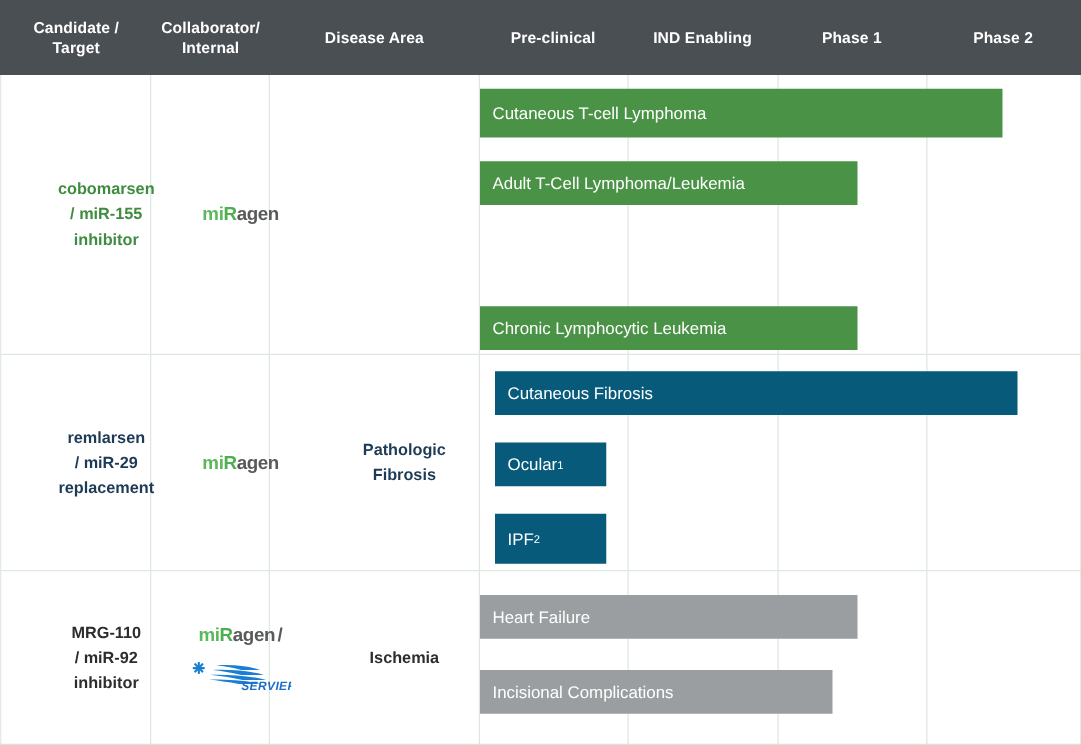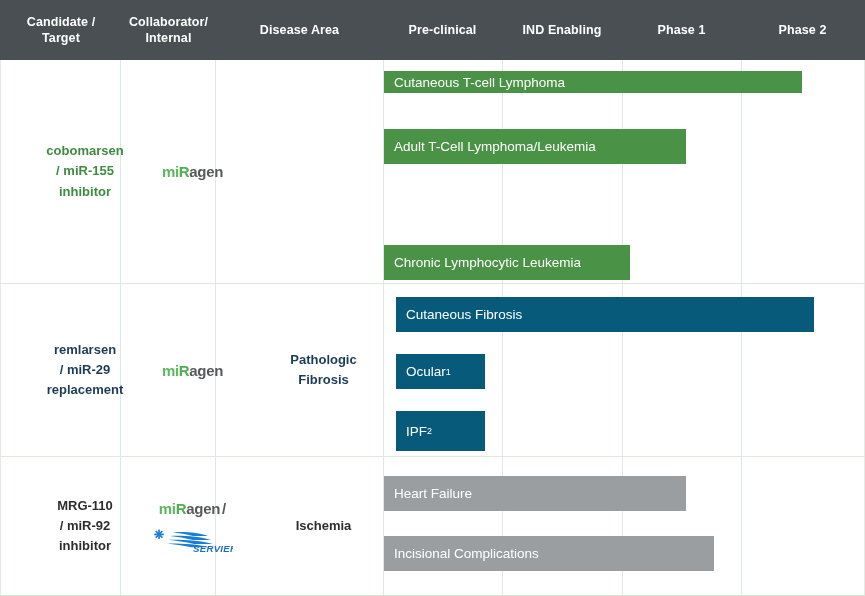--- a/index.html
+++ b/index.html
@@ -213,27 +213,27 @@
     </div>
   </div>
 
   <div class="cell collab-col" style="top:60px;height:223px;">
     <div class="miragen">
       <span class="mr-mi">mi</span><span class="mr-r">R</span><span class="mr-agen">agen</span>
     </div>
   </div>
 
 
-  <div class="bar bar-green" style="left:384px;top:71px;width:418px;height:22px;">
+  <div class="bar bar-green" style="left:384px;top:71px;width:418px;height:39px;">
     <span>Cutaneous T-cell Lymphoma</span>
   </div>
   <div class="bar bar-green" style="left:384px;top:129px;width:302px;height:35px;">
     <span>Adult T-Cell Lymphoma/Leukemia</span>
   </div>
-  <div class="bar bar-green" style="left:384px;top:245px;width:246px;height:35px;">
+  <div class="bar bar-green" style="left:384px;top:245px;width:302px;height:35px;">
     <span>Chronic Lymphocytic Leukemia</span>
   </div>
 
   <div class="cell left-col r-navy" style="top:284px;height:172px;">
     <div>
       <div>remlarsen</div>
       <div>/ miR-29</div>
       <div>replacement</div>
     </div>
   </div>
@@ -297,17 +297,17 @@
     </div>
   </div>
 
   <div class="cell disease-col r-dark" style="top:457px;height:138px;">
     <div>Ischemia</div>
   </div>
 
   <div class="bar bar-gray" style="left:384px;top:476px;width:302px;height:35px;">
     <span>Heart Failure</span>
   </div>
-  <div class="bar bar-gray" style="left:384px;top:536px;width:330px;height:35px;">
+  <div class="bar bar-gray" style="left:384px;top:536px;width:282px;height:35px;">
     <span>Incisional Complications</span>
   </div>
 
 </div>
 
 </body></html>

